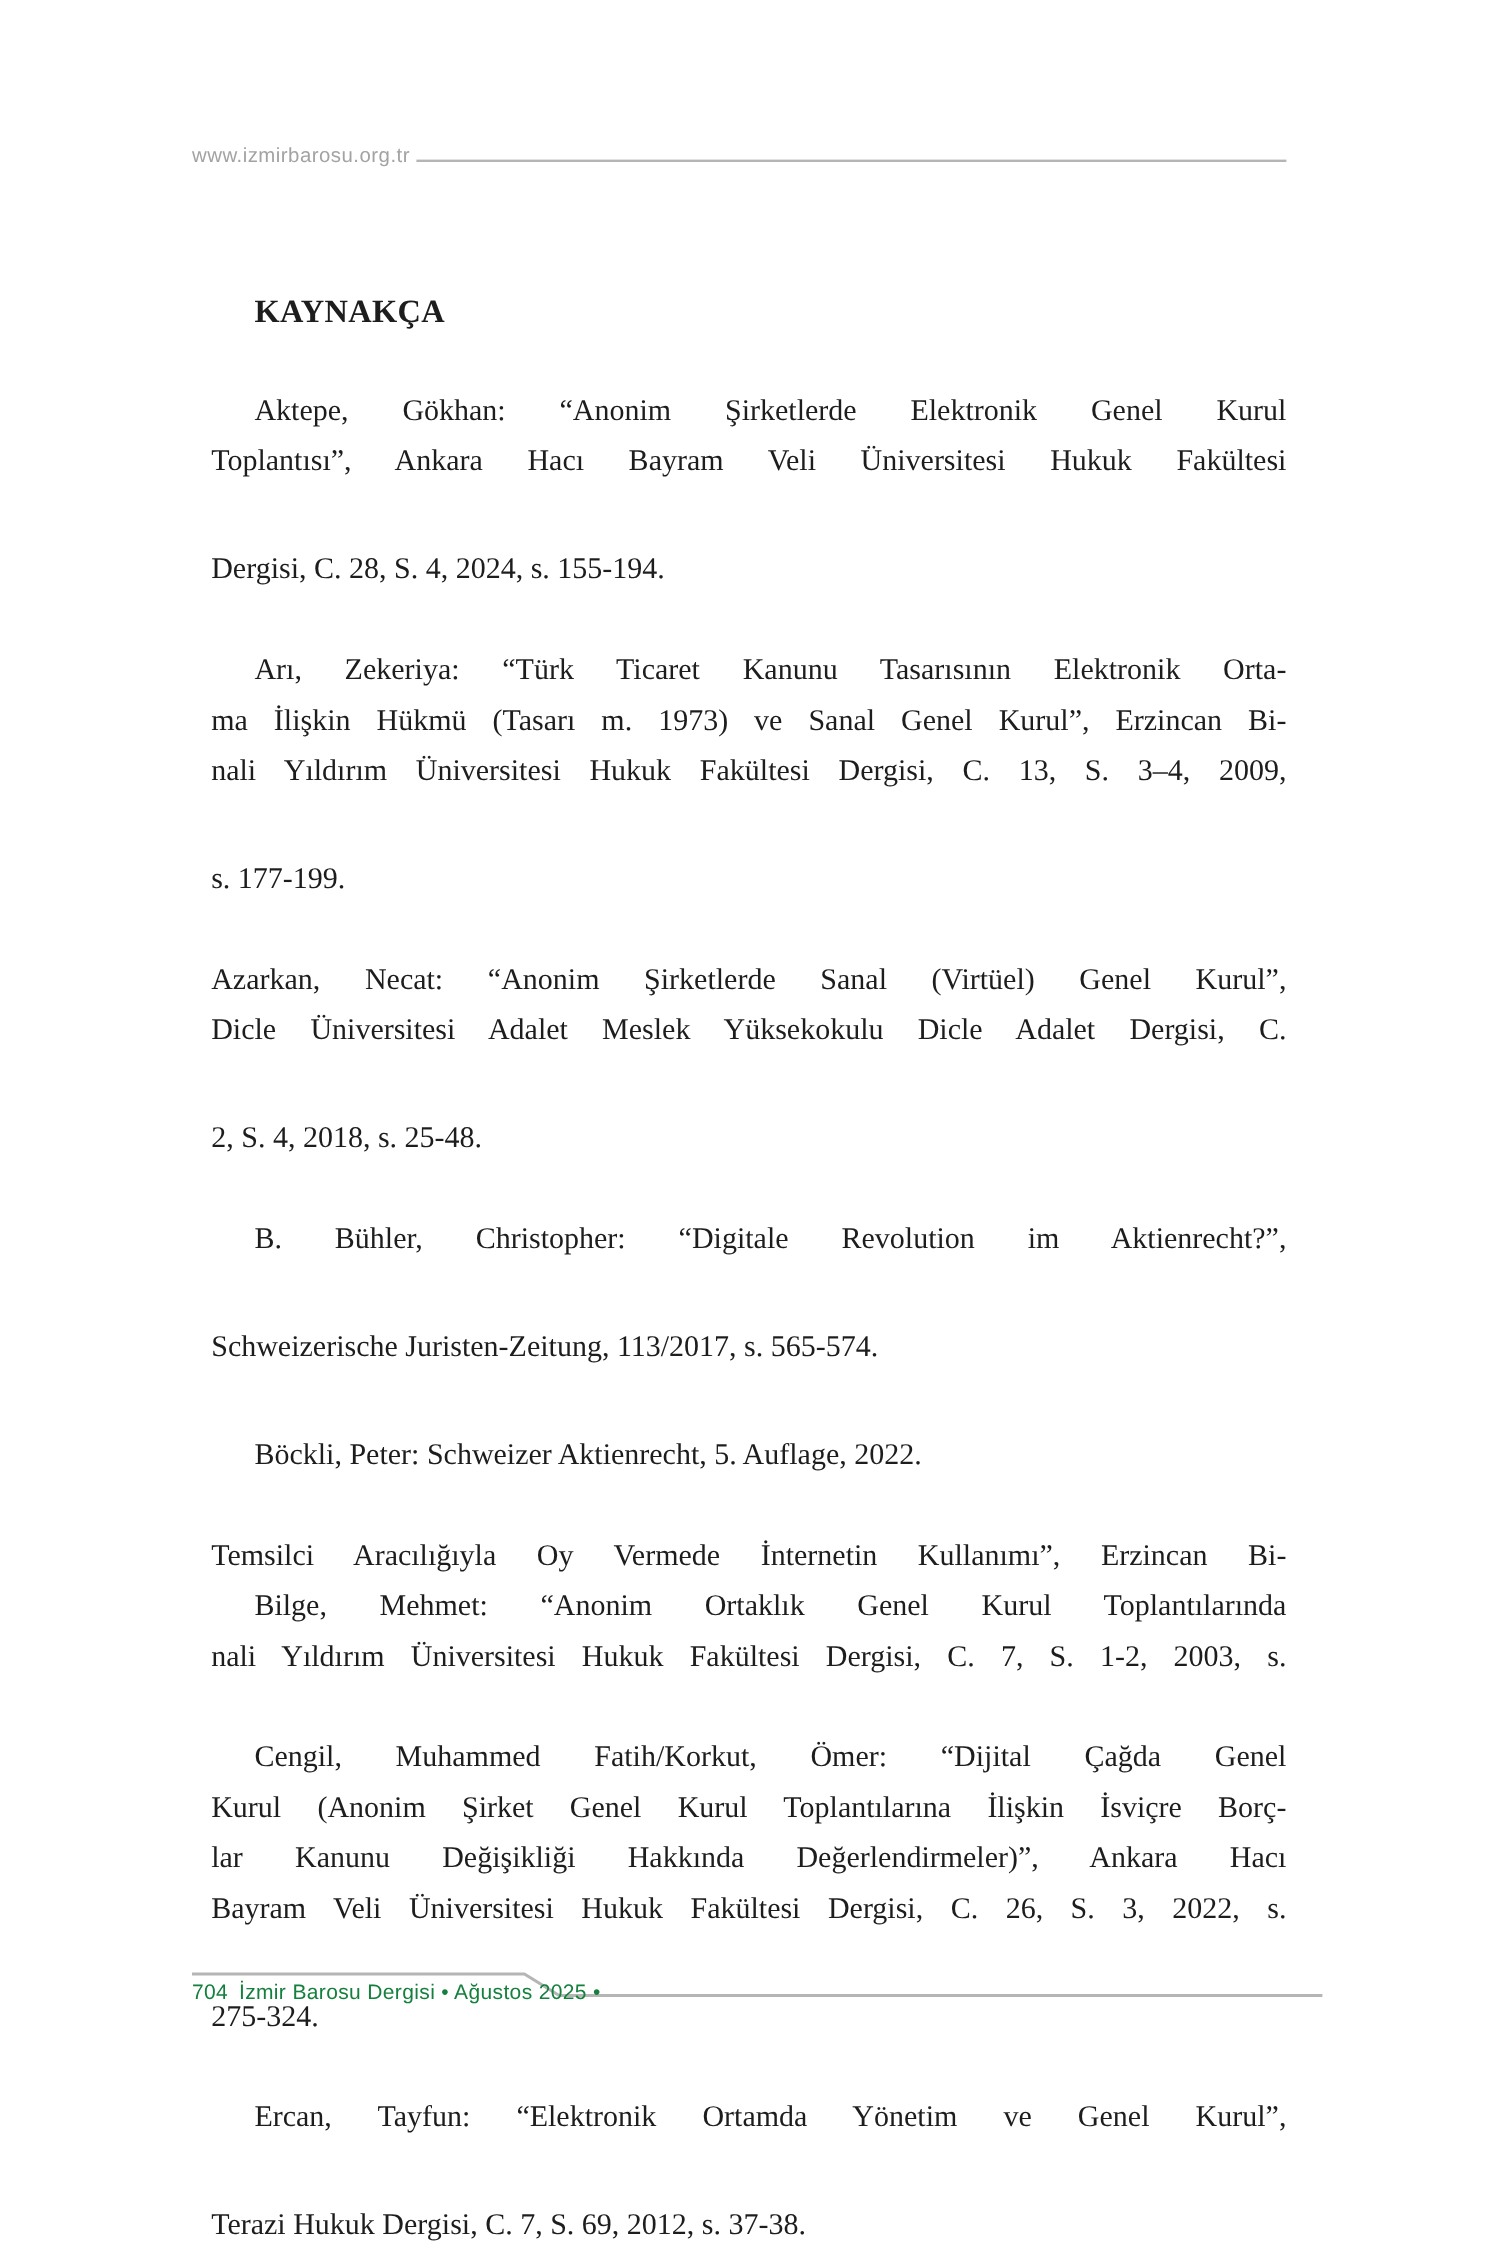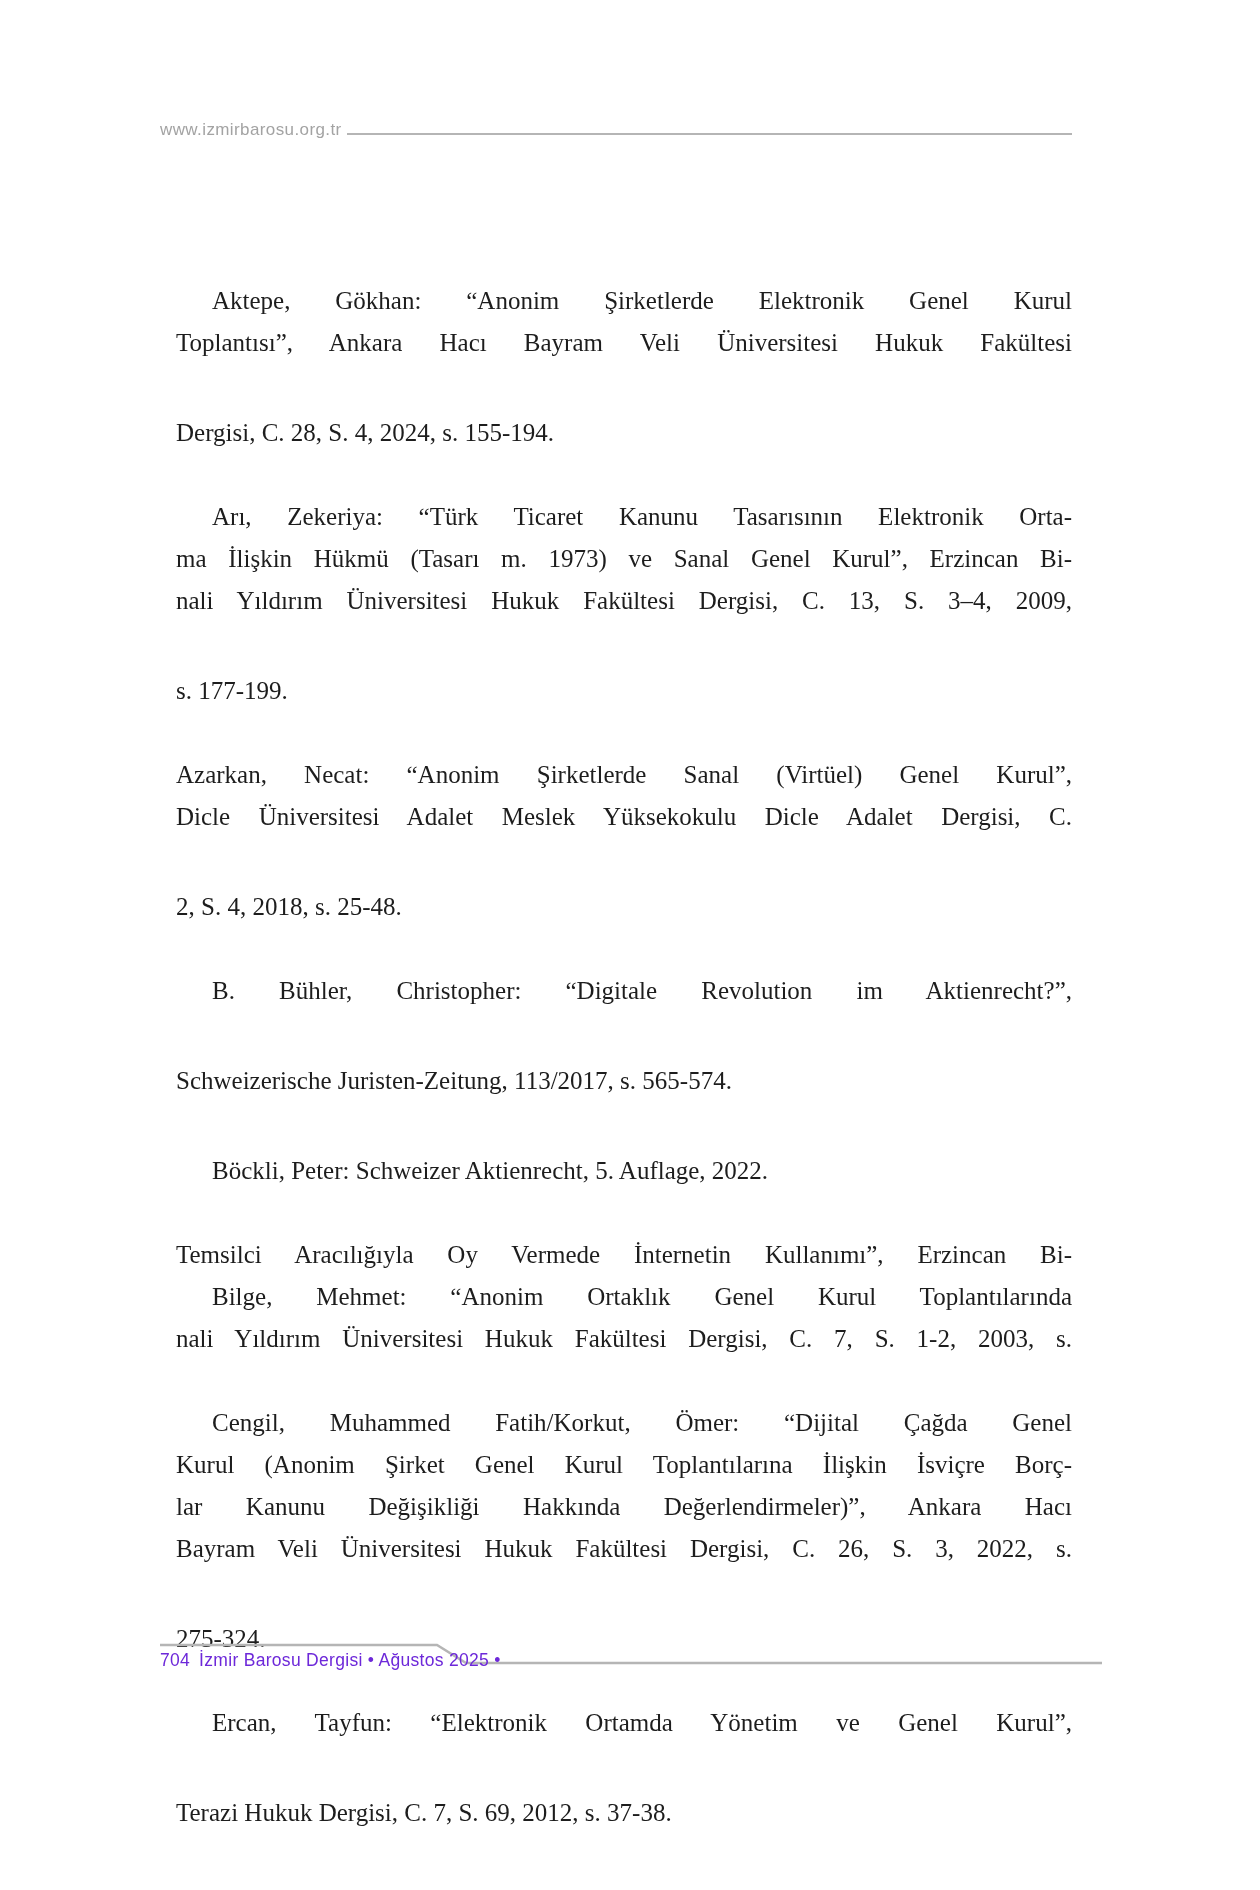--- a/index.html
+++ b/index.html
@@ -83,36 +83,37 @@
     width: 946px;
     height: 30px;
   }
   .footer-text {
     position: absolute;
     left: 160px;
     top: 14px;
     font-family: "Liberation Sans", "DejaVu Sans", sans-serif;
     font-size: 17.5px;
     letter-spacing: 0.3px;
-    color: #6d28d9;
+    color: #15803d;
     white-space: nowrap;
   }
   .footer-text .page-number { margin-right: 9px; }
 </style>
 </head>
 <body>
 
 <div class="page">
 
   <header class="page-header">
     <span class="header-url">www.izmirbarosu.org.tr</span>
     <span class="header-rule"></span>
   </header>
 
   <main class="content">
+    <h1 class="section-title">KAYNAKÇA</h1>
     <div id="bib">
         <div class="bib-entry">
           <div class="bib-line indent"><span class="run bold">Aktepe,</span><span class="run"> Gökhan: “Anonim Şirketlerde Elektronik Genel Kurul</span></div>
           <div class="bib-line"><span class="run">Toplantısı”, Ankara Hacı Bayram Veli Üniversitesi Hukuk Fakültesi</span></div>
           <div class="bib-line last"><span class="run">Dergisi, C. 28, S. 4, 2024, s. 155-194.</span></div>
         </div>
         <div class="bib-entry">
           <div class="bib-line indent"><span class="run bold">Arı,</span><span class="run"> Zekeriya: “Türk Ticaret Kanunu Tasarısının Elektronik Orta-</span></div>
           <div class="bib-line"><span class="run">ma İlişkin Hükmü (Tasarı m. 1973) ve Sanal Genel Kurul”, Erzincan Bi-</span></div>
           <div class="bib-line"><span class="run">nali Yıldırım Üniversitesi Hukuk Fakültesi Dergisi, C. 13, S. 3–4, 2009,</span></div>

